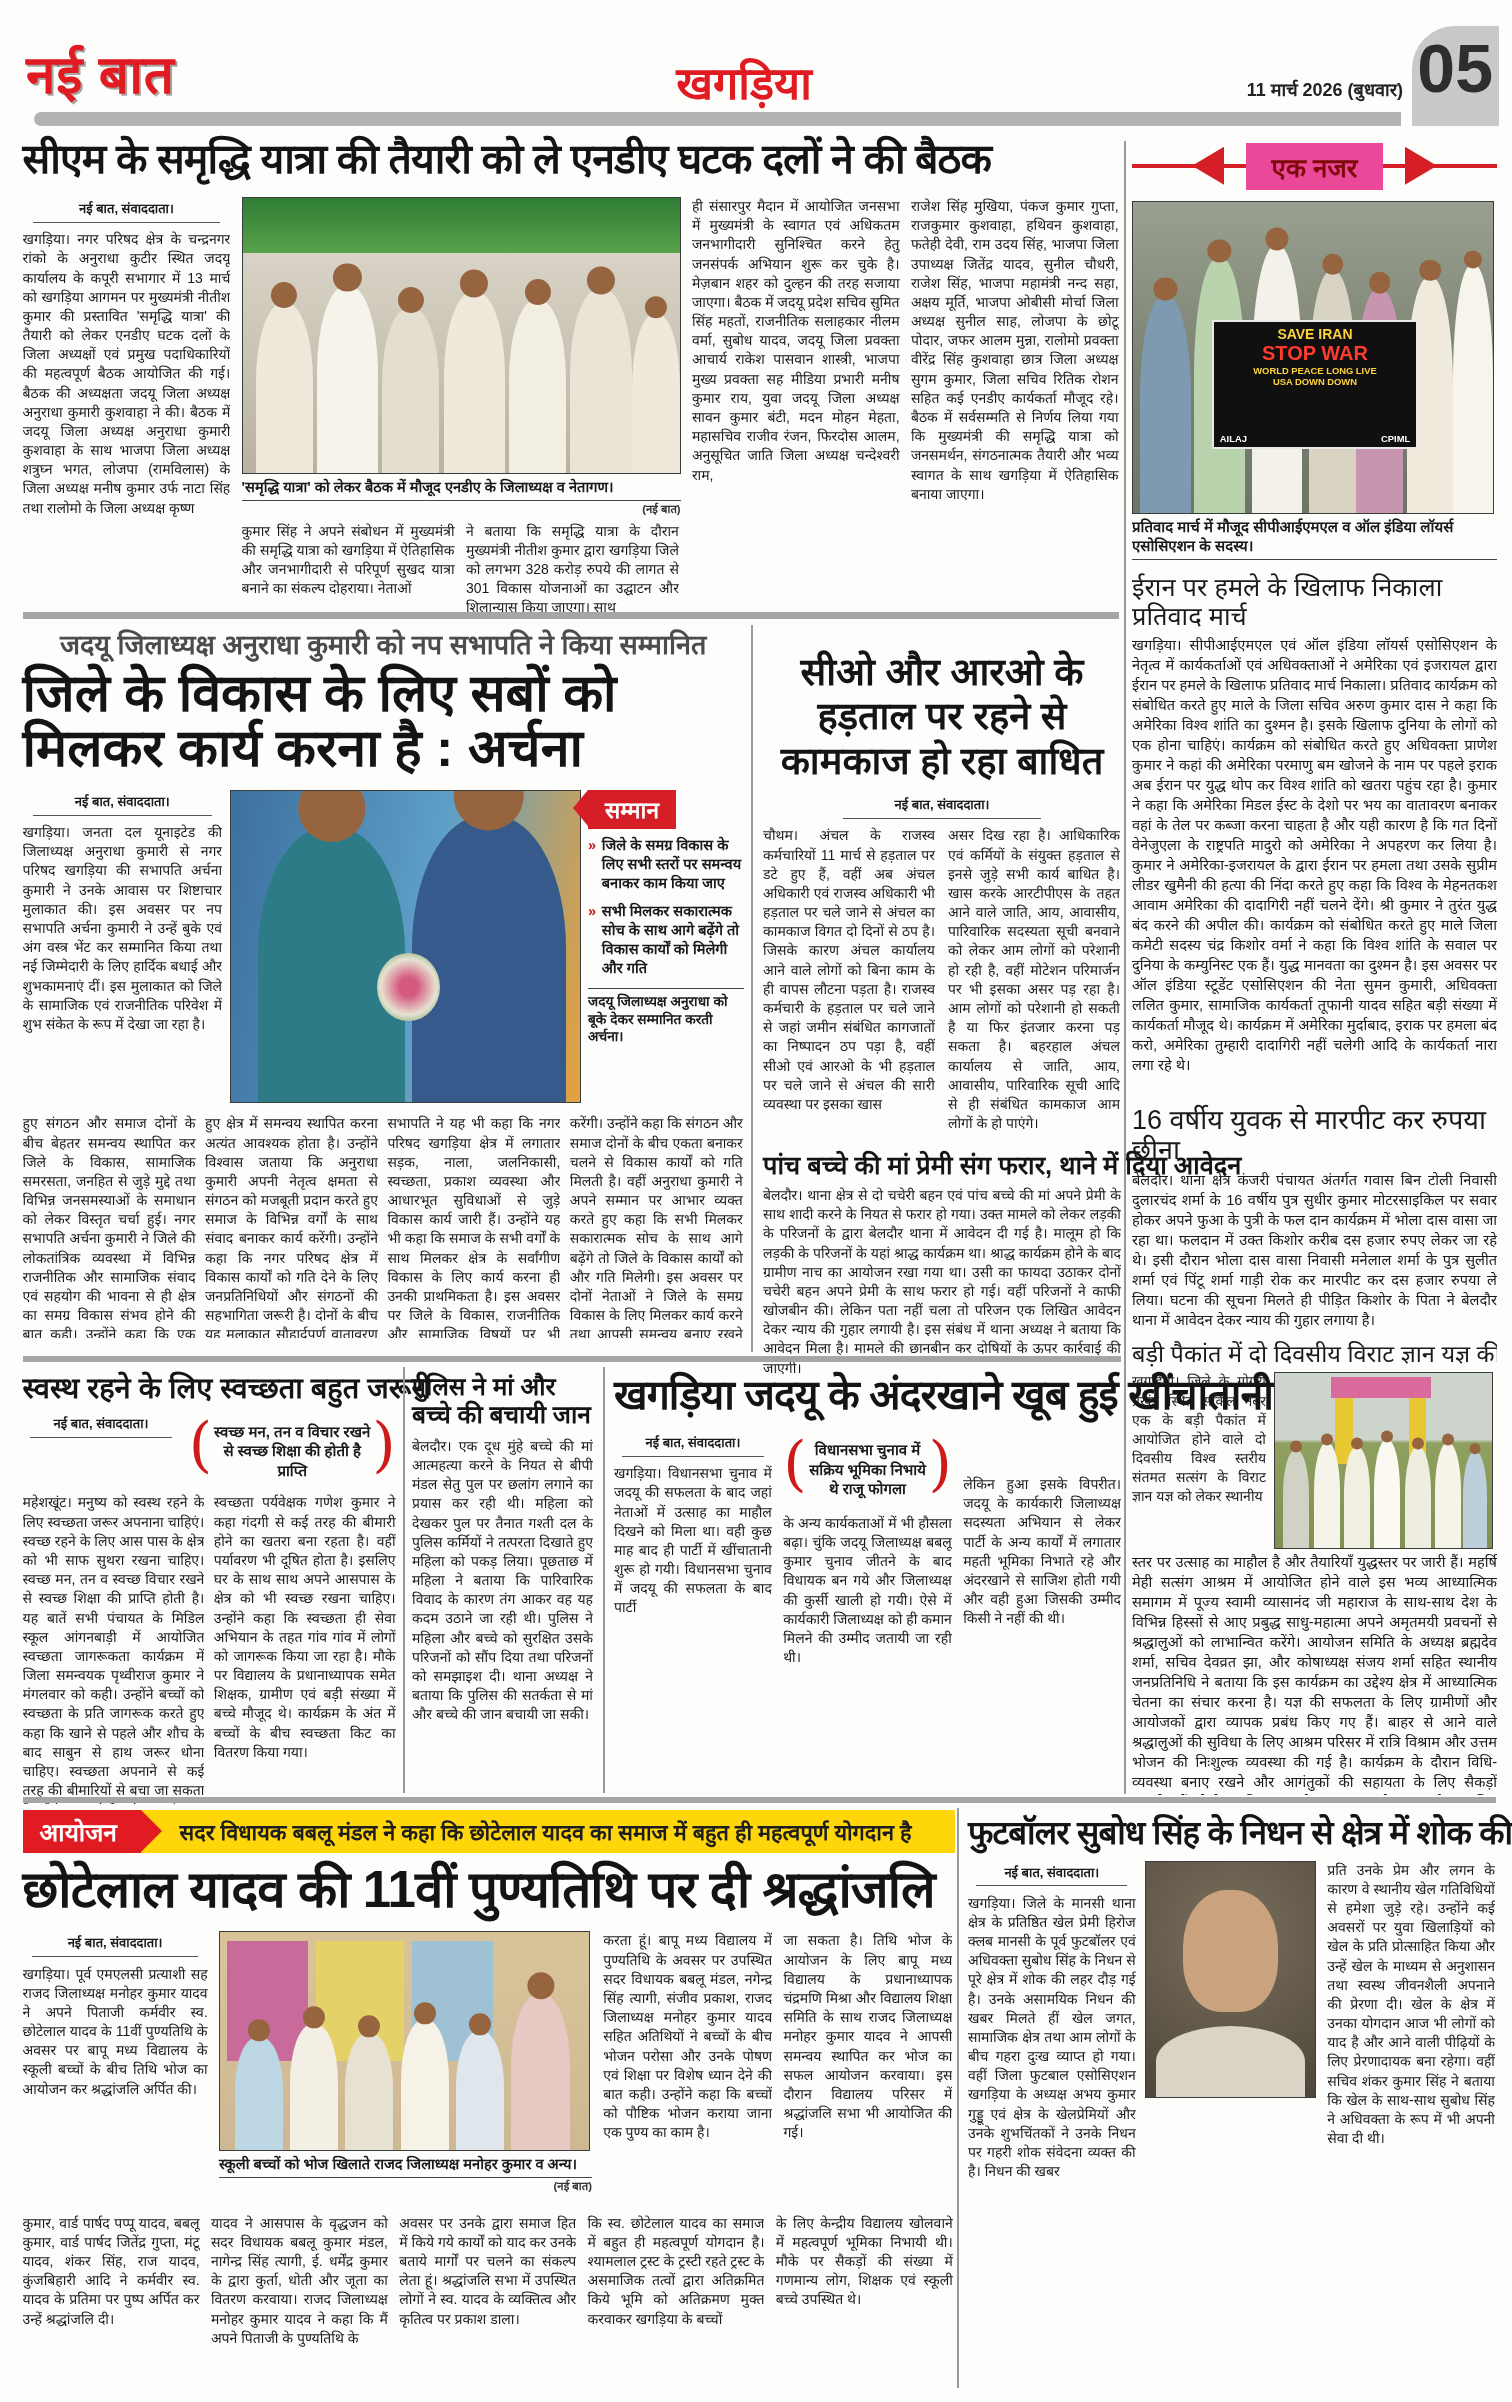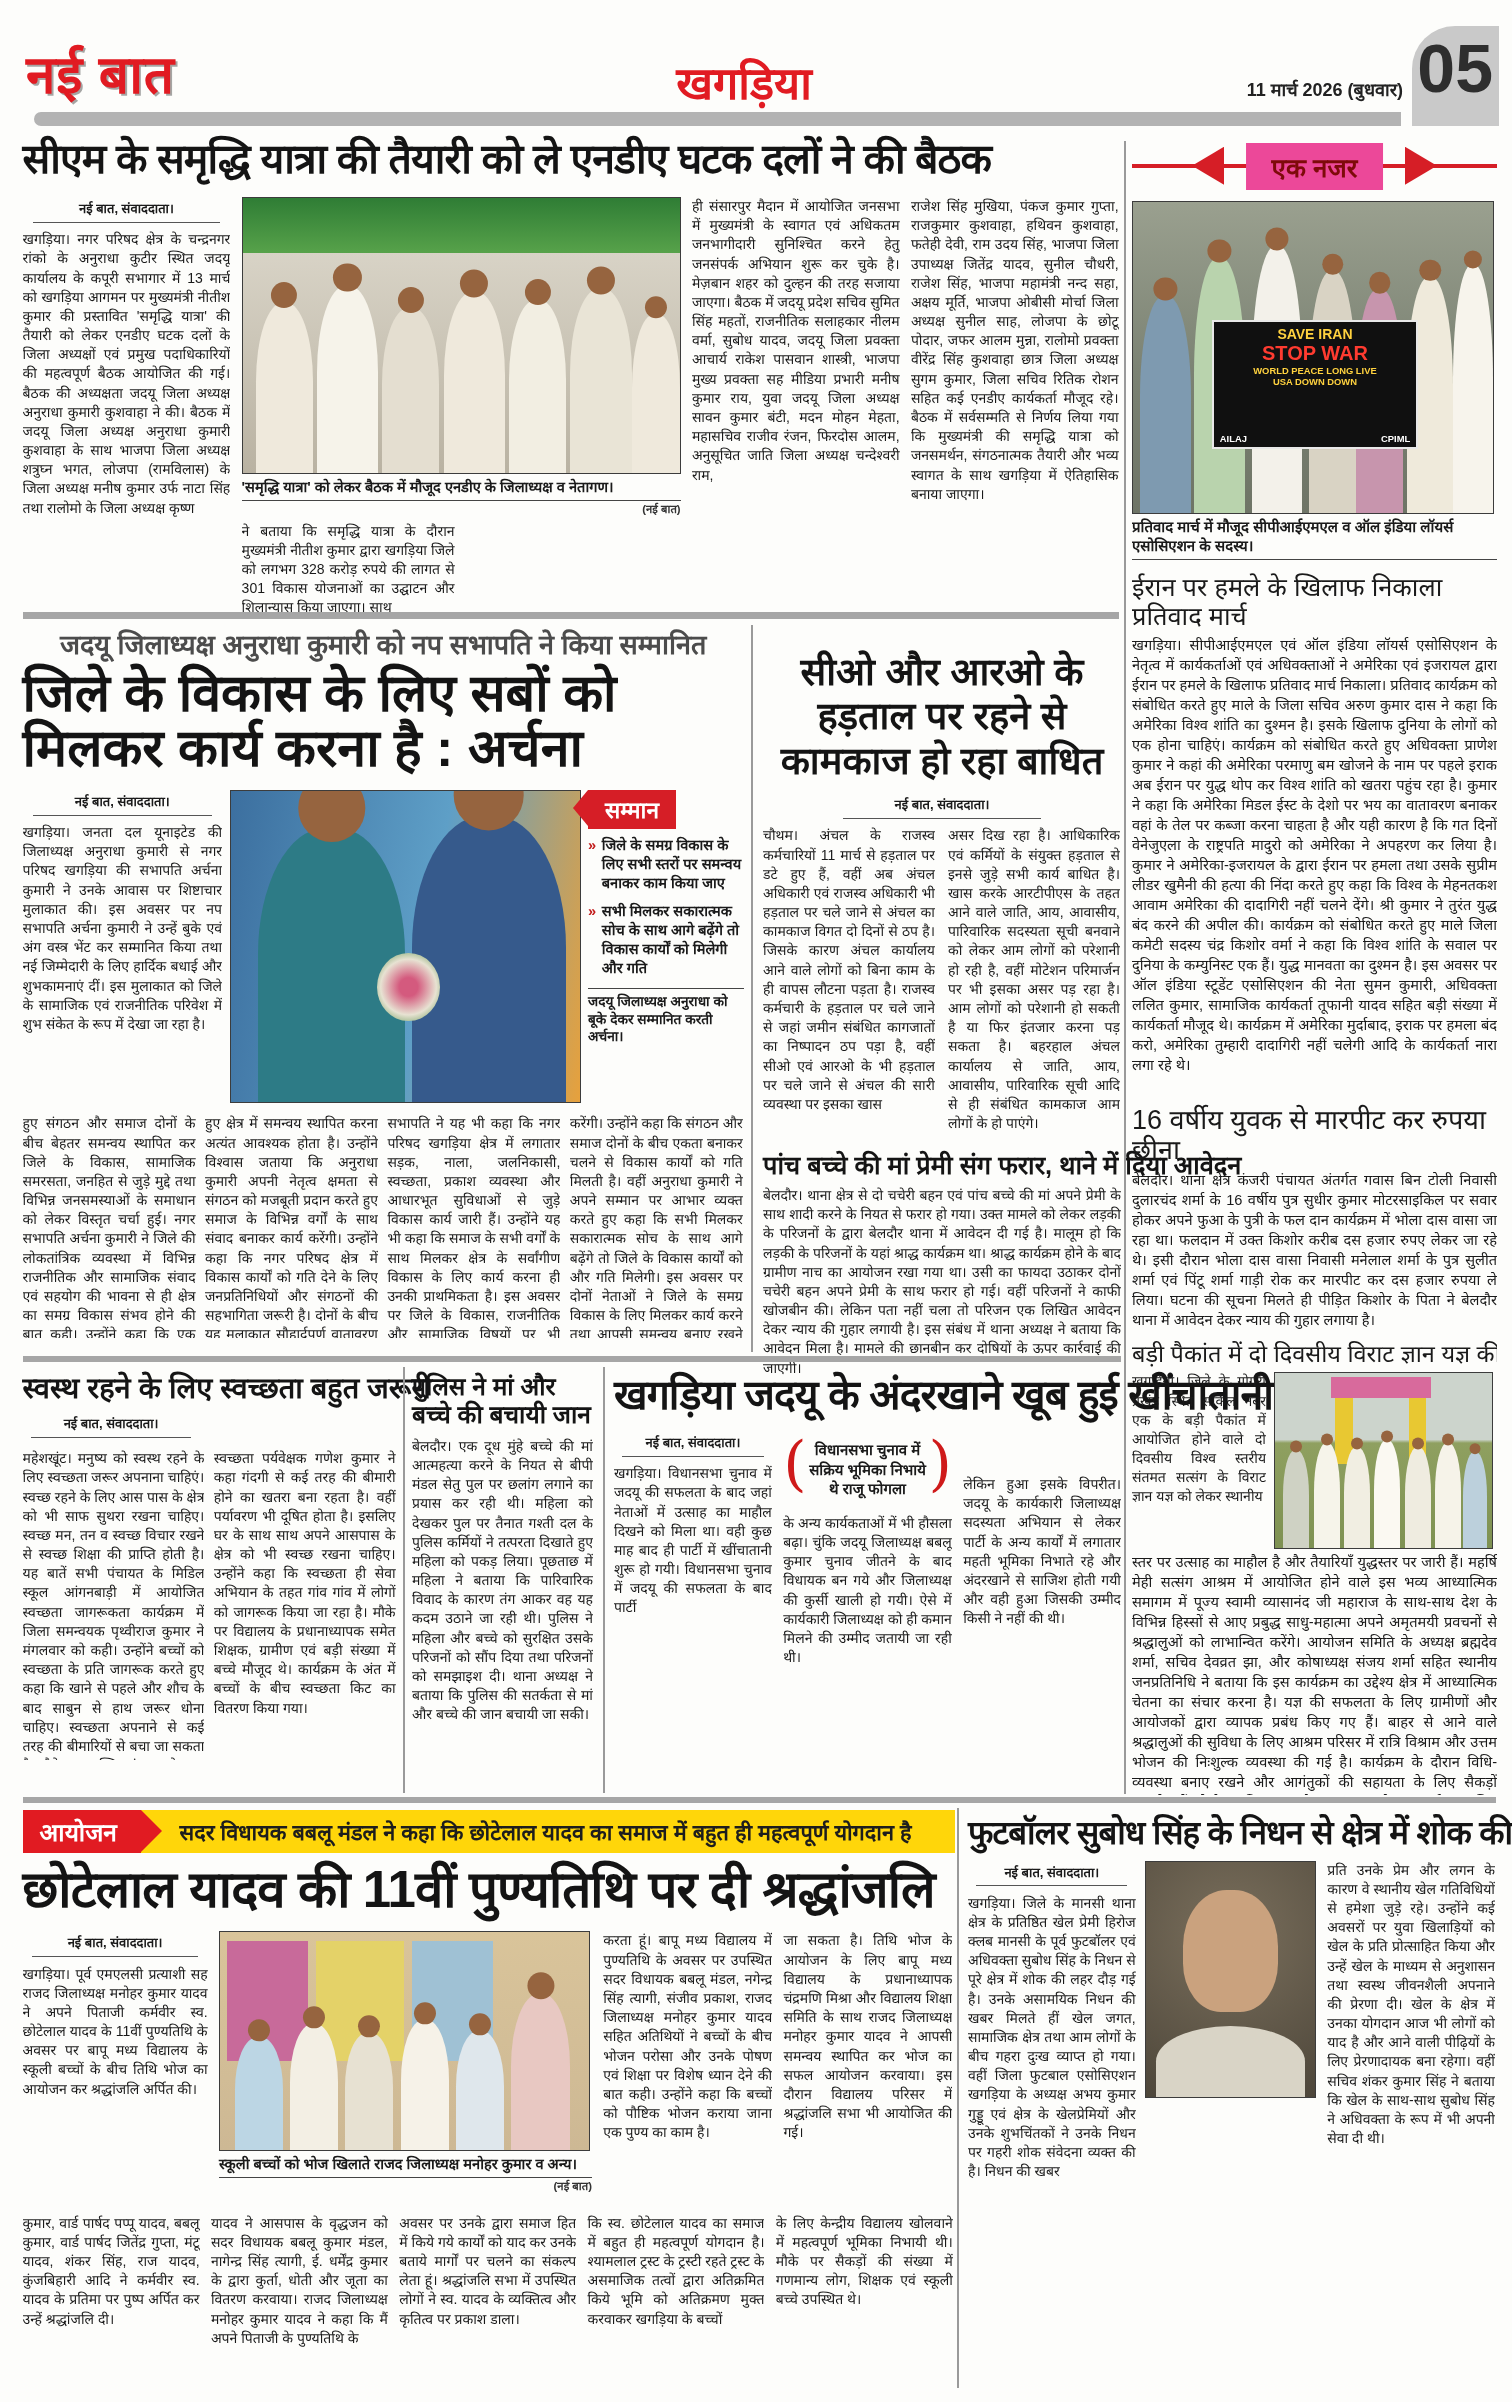--- a/index.html
+++ b/index.html
@@ -91,20 +91,21 @@
           <div class="fig" style="left:46%;width:14%;height:66%;"></div>
           <div class="fig" style="left:61%;width:13%;height:63%;background:#f2eee2;"></div>
           <div class="fig" style="left:75%;width:14%;height:67%;background:#e9e4d6;"></div>
           <div class="fig" style="left:89%;width:11%;height:58%;"></div>
         </div>
         <div class="cap">
           <span>'समृद्धि यात्रा' को लेकर बैठक में मौजूद एनडीए के जिलाध्यक्ष व नेतागण।</span>
         </div>
         <div class="credit">(नई बात)</div>
         <div class="row" style="gap:11.3px;margin-top:5.6px;">
+          <div class="bt" style="width:213px;height:98px;">कुमार सिंह ने अपने संबोधन में मुख्यमंत्री की समृद्धि यात्रा को खगड़िया में ऐतिहासिक और जनभागीदारी से परिपूर्ण सुखद यात्रा बनाने का संकल्प दोहराया। नेताओं</div>
           <div class="bt" style="width:213px;height:98px;">ने बताया कि समृद्धि यात्रा के दौरान मुख्यमंत्री नीतीश कुमार द्वारा खगड़िया जिले को लगभग 328 करोड़ रुपये की लागत से 301 विकास योजनाओं का उद्घाटन और शिलान्यास किया जाएगा। साथ</div>
         </div>
       </div>
       <div class="bt" style="width:209px;height:460px;">ही संसारपुर मैदान में आयोजित जनसभा में मुख्यमंत्री के स्वागत एवं अधिकतम जनभागीदारी सुनिश्चित करने हेतु जनसंपर्क अभियान शुरू कर चुके है। मेज़बान शहर को दुल्हन की तरह सजाया जाएगा। बैठक में जदयू प्रदेश सचिव सुमित सिंह महतों, राजनीतिक सलाहकार नीलम वर्मा, सुबोध यादव, जदयू जिला प्रवक्ता आचार्य राकेश पासवान शास्त्री, भाजपा मुख्य प्रवक्ता सह मीडिया प्रभारी मनीष कुमार राय, युवा जदयू जिला अध्यक्ष सावन कुमार बंटी, मदन मोहन मेहता, महासचिव राजीव रंजन, फिरदोस आलम, अनुसूचित जाति जिला अध्यक्ष चन्देश्वरी राम,</div>
       <div class="bt" style="width:209px;height:460px;">राजेश सिंह मुखिया, पंकज कुमार गुप्ता, राजकुमार कुशवाहा, हथिवन कुशवाहा, फतेही देवी, राम उदय सिंह, भाजपा जिला उपाध्यक्ष जितेंद्र यादव, सुनील चौधरी, राजेश सिंह, भाजपा महामंत्री नन्द सहा, अक्षय मूर्ति, भाजपा ओबीसी मोर्चा जिला अध्यक्ष सुनील साह, लोजपा के छोटू पोदार, जफर आलम मुन्ना, रालोमो प्रवक्ता वीरेंद्र सिंह कुशवाहा छात्र जिला अध्यक्ष सुगम कुमार, जिला सचिव रितिक रोशन सहित कई एनडीए कार्यकर्ता मौजूद रहे। बैठक में सर्वसम्मति से निर्णय लिया गया कि मुख्यमंत्री की समृद्धि यात्रा को जनसमर्थन, संगठनात्मक तैयारी और भव्य स्वागत के साथ खगड़िया में ऐतिहासिक बनाया जाएगा।</div>
     </div>
   </div>
   <div class="abs rule" style="left:22.6px;top:612px;width:1096px;height:6.6px;"></div>
 
   <div class="abs" style="left:22.6px;top:625px;width:721px;">
@@ -154,20 +155,21 @@
   </div>
 
   <div class="abs rule" style="left:22.6px;top:1356px;width:1098px;height:5.6px;"></div>
 
   <div class="abs" style="left:22.6px;top:1373px;width:373px;">
     <div class="hl" style="font-size:29px;white-space:nowrap;">स्वस्थ रहने के लिए स्वच्छता बहुत जरूरी</div>
     <div class="row" style="gap:9.4px;margin-top:7.5px;align-items:flex-start;">
       <div style="width:177px;">
         <div class="byline">नई बात, संवाददाता।</div>
       </div>
+      <div class="quote" style="width:186px;">स्वच्छ मन, तन व विचार रखने से स्वच्छ शिक्षा की होती है प्राप्ति</div>
     </div>
     <div class="row" style="gap:9.4px;margin-top:3.8px;">
       <div class="bt" style="width:182px;height:311px;">महेशखूंट। मनुष्य को स्वस्थ रहने के लिए स्वच्छता जरूर अपनाना चाहिएं। स्वच्छ रहने के लिए आस पास के क्षेत्र को भी साफ सुथरा रखना चाहिए। स्वच्छ मन, तन व स्वच्छ विचार रखने से स्वच्छ शिक्षा की प्राप्ति होती है। यह बातें सभी पंचायत के मिडिल स्कूल आंगनबाड़ी में आयोजित स्वच्छता जागरूकता कार्यक्रम में जिला समन्वयक पृथ्वीराज कुमार ने मंगलवार को कही। उन्होंने बच्चों को स्वच्छता के प्रति जागरूक करते हुए कहा कि खाने से पहले और शौच के बाद साबुन से हाथ जरूर धोना चाहिए। स्वच्छता अपनाने से कई तरह की बीमारियों से बचा जा सकता है। मौके पर उपस्थित पंचायत के</div>
       <div class="bt" style="width:182px;height:311px;">स्वच्छता पर्यवेक्षक गणेश कुमार ने कहा गंदगी से कई तरह की बीमारी होने का खतरा बना रहता है। वहीं पर्यावरण भी दूषित होता है। इसलिए घर के साथ साथ अपने आसपास के क्षेत्र को भी स्वच्छ रखना चाहिए। उन्होंने कहा कि स्वच्छता ही सेवा अभियान के तहत गांव गांव में लोगों को जागरूक किया जा रहा है। मौके पर विद्यालय के प्रधानाध्यापक समेत शिक्षक, ग्रामीण एवं बड़ी संख्या में बच्चे मौजूद थे। कार्यक्रम के अंत में बच्चों के बीच स्वच्छता किट का वितरण किया गया।</div>
     </div>
   </div>
   <div class="vrule" style="left:403px;top:1367px;height:426px;"></div>
 
   <div class="abs" style="left:412px;top:1373px;width:181px;">
     <div class="hl" style="font-size:24.5px;line-height:1.15;">पुलिस ने मां और बच्चे की बचायी जान</div>

